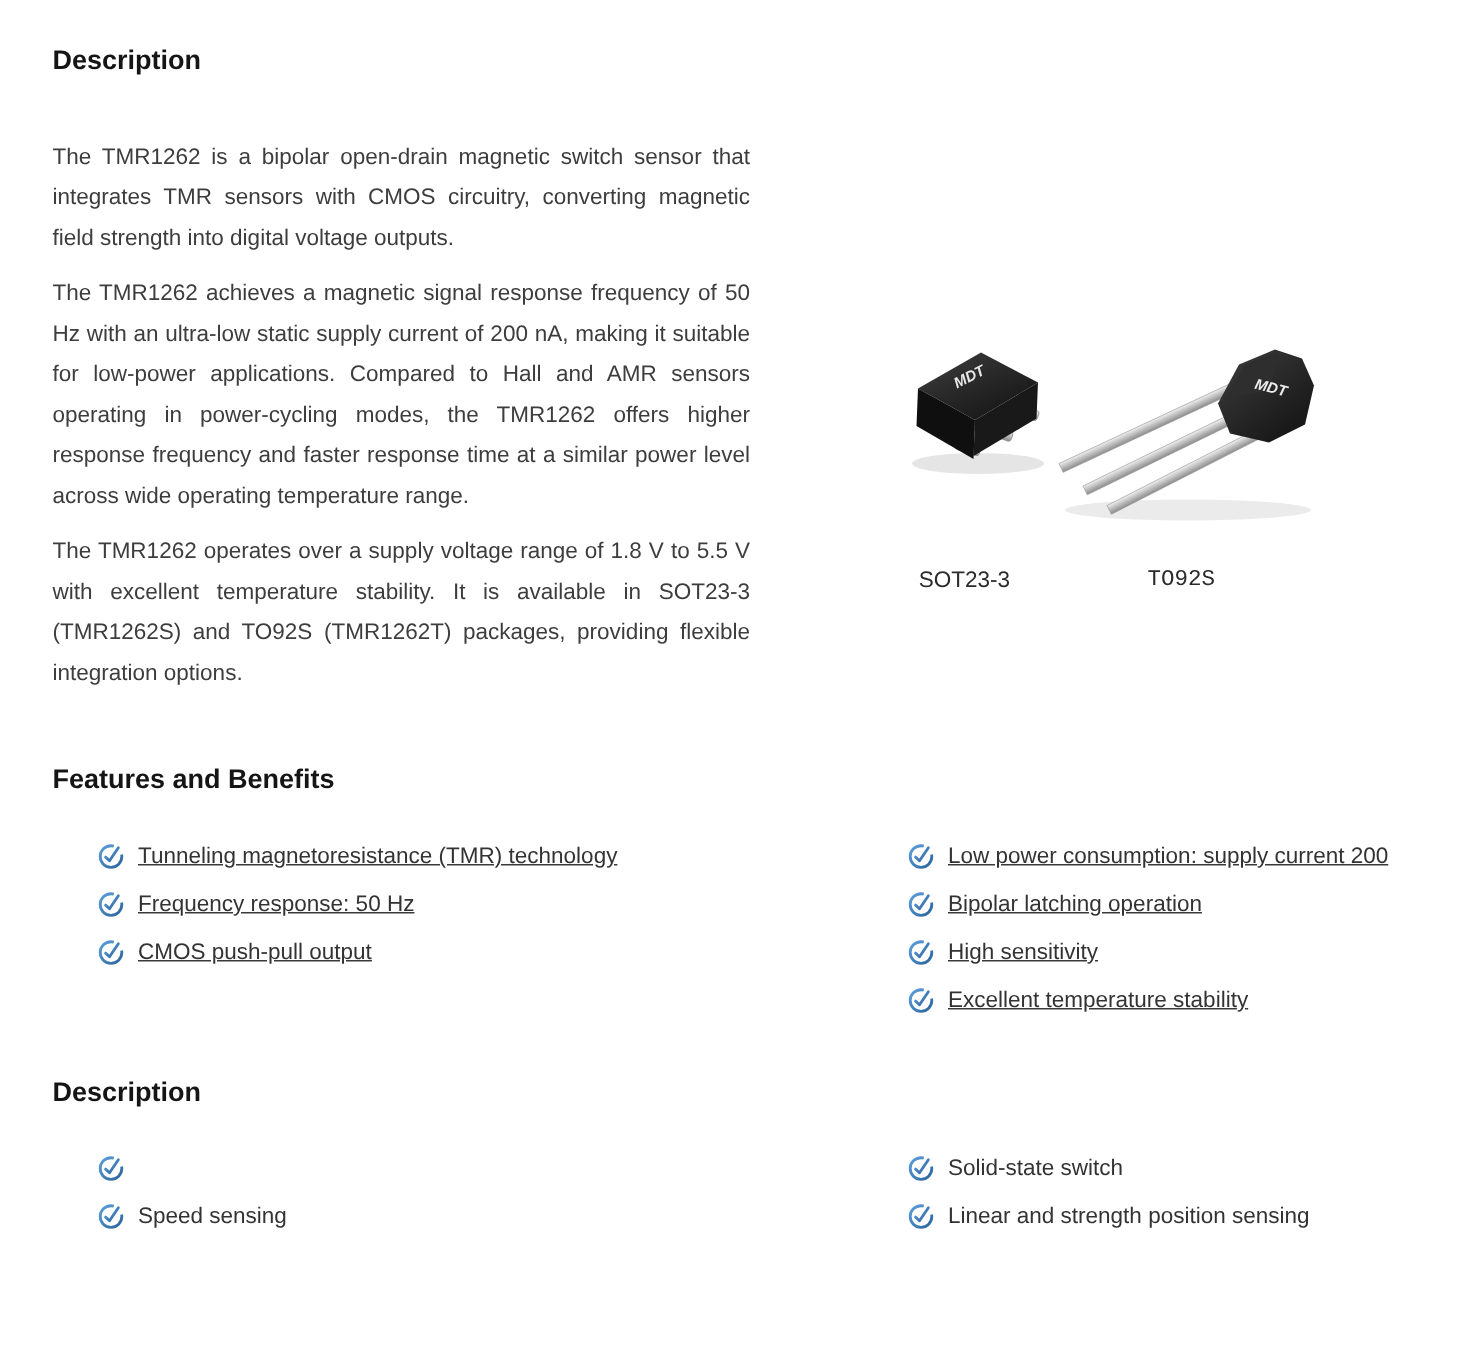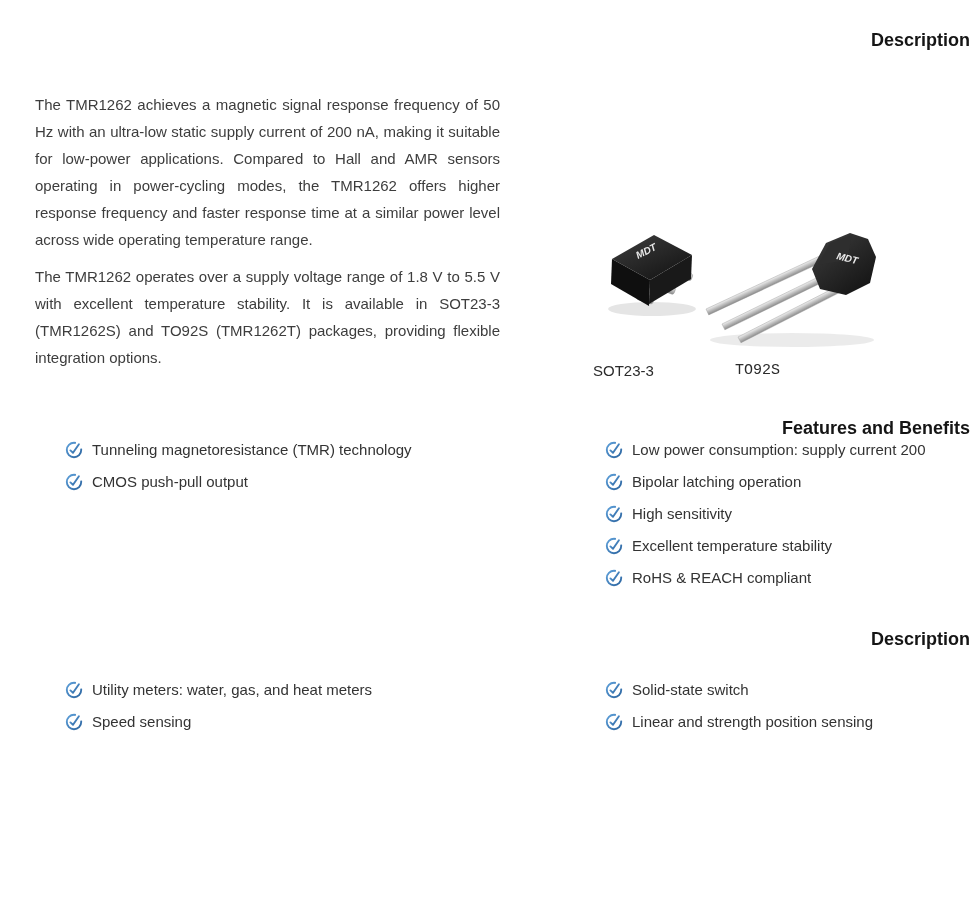--- a/index.html
+++ b/index.html
@@ -7,21 +7,21 @@
     position:relative;
     width:977px;height:913px;
     background:#ffffff;
     font-family:"Liberation Sans",sans-serif;
     color:#3a3a3a;
     overflow:hidden;
   }
   .section-heading{
     margin:0 0 0 35px;
     width:935px;
-    text-align:right;
+    text-align:left;
     font-size:18px;
     line-height:24px;
     font-weight:bold;
     color:#151515;
   }
   .h-desc{margin-top:28px;}
   .h-feat{margin-top:45px;}
   .h-apps{margin-top:27px;}
   .desc-text{
     margin:39px 0 0 35px;
@@ -37,33 +37,34 @@
   .figure{
     position:absolute;
     left:560px;top:215px;
     width:350px;height:172px;
   }
   .pkg-svg{position:absolute;}
   .svg-sot{left:38px;top:10px;}
   .svg-to92{left:140px;top:12px;}
   .pkg-label{
     position:absolute;
-    top:147px;
+    top:163px;
     font-size:15px;
     line-height:18px;
     color:#2b2b2b;
+    text-align:center;
   }
   .lbl-sot{left:33px;width:100px;}
   .lbl-to92{left:175px;width:105px;font-family:Liberation Mono, monospace;}
   .list-grid{
     display:grid;
     grid-template-columns:540px auto;
     margin-left:35px;
   }
-  .feat-grid{}
+  .feat-grid{margin-top:30px;text-decoration:underline;}
   .apps-grid{margin-top:29px;}
   .check-list{
     list-style:none;
     margin:0;
     padding:0 0 0 30px;
   }
   .check-list li{
     display:flex;
     align-items:center;
     gap:9px;
@@ -95,20 +96,21 @@
       <linearGradient id="body-grad" x1="0" y1="0" x2="0.8" y2="1">
         <stop offset="0" stop-color="#3e3e3e"></stop>
           <stop offset="1" stop-color="#141414"></stop>
       </linearGradient>
     </defs>
   </svg>
 
   <h2 class="section-heading h-desc">Description</h2>
 
   <div class="desc-text">
+    <p>The TMR1262 is a bipolar open-drain magnetic switch sensor that integrates TMR sensors with CMOS circuitry, converting magnetic field strength into digital voltage outputs.</p>
     <p>The TMR1262 achieves a magnetic signal response frequency of 50 Hz with an ultra-low static supply current of 200 nA, making it suitable for low-power applications. Compared to Hall and AMR sensors operating in power-cycling modes, the TMR1262 offers higher response frequency and faster response time at a similar power level across wide operating temperature range.</p>
     <p>The TMR1262 operates over a supply voltage range of 1.8 V to 5.5 V with excellent temperature stability. It is available in SOT23-3 (TMR1262S) and TO92S (TMR1262T) packages, providing flexible integration options.</p>
   </div>
 
   <div class="figure">
 
     <svg class="pkg-svg svg-sot" width="102" height="92" viewBox="0 0 102 92">
       <ellipse cx="54" cy="84" rx="44" ry="7" fill="rgba(0,0,0,0.10)"></ellipse>
       <g>
         <g transform="translate(44,56) rotate(18)" fill="url(#lead-grad)" stroke="#8a8a8a" stroke-width="0.5">
@@ -159,20 +161,27 @@
             <circle cx="9" cy="9" r="7.2" fill="none" stroke="url(#chk-grad)" stroke-width="1.9" stroke-dasharray="35.6 8"></circle>
             <path d="M5.4 9.4 L8 11.8 L13.9 3.2" fill="none" stroke="url(#chk-grad)" stroke-width="1.9" stroke-linecap="round" stroke-linejoin="round"></path>
           </svg>
         <span>Tunneling magnetoresistance (TMR) technology</span>
       </li>
       <li>
         <svg class="check" width="18" height="18" viewBox="0 0 18 18">
             <circle cx="9" cy="9" r="7.2" fill="none" stroke="url(#chk-grad)" stroke-width="1.9" stroke-dasharray="35.6 8"></circle>
             <path d="M5.4 9.4 L8 11.8 L13.9 3.2" fill="none" stroke="url(#chk-grad)" stroke-width="1.9" stroke-linecap="round" stroke-linejoin="round"></path>
           </svg>
+        <span>Frequency response: 50 Hz</span>
+      </li>
+      <li>
+        <svg class="check" width="18" height="18" viewBox="0 0 18 18">
+            <circle cx="9" cy="9" r="7.2" fill="none" stroke="url(#chk-grad)" stroke-width="1.9" stroke-dasharray="35.6 8"></circle>
+            <path d="M5.4 9.4 L8 11.8 L13.9 3.2" fill="none" stroke="url(#chk-grad)" stroke-width="1.9" stroke-linecap="round" stroke-linejoin="round"></path>
+          </svg>
         <span>CMOS push-pull output</span>
       </li>
     </ul>
     <ul class="check-list col-right">
       <li>
         <svg class="check" width="18" height="18" viewBox="0 0 18 18">
             <circle cx="9" cy="9" r="7.2" fill="none" stroke="url(#chk-grad)" stroke-width="1.9" stroke-dasharray="35.6 8"></circle>
             <path d="M5.4 9.4 L8 11.8 L13.9 3.2" fill="none" stroke="url(#chk-grad)" stroke-width="1.9" stroke-linecap="round" stroke-linejoin="round"></path>
           </svg>
         <span>Low power consumption: supply current 200</span>
@@ -190,41 +199,33 @@
             <path d="M5.4 9.4 L8 11.8 L13.9 3.2" fill="none" stroke="url(#chk-grad)" stroke-width="1.9" stroke-linecap="round" stroke-linejoin="round"></path>
           </svg>
         <span>High sensitivity</span>
       </li>
       <li>
         <svg class="check" width="18" height="18" viewBox="0 0 18 18">
             <circle cx="9" cy="9" r="7.2" fill="none" stroke="url(#chk-grad)" stroke-width="1.9" stroke-dasharray="35.6 8"></circle>
             <path d="M5.4 9.4 L8 11.8 L13.9 3.2" fill="none" stroke="url(#chk-grad)" stroke-width="1.9" stroke-linecap="round" stroke-linejoin="round"></path>
           </svg>
         <span>Excellent temperature stability</span>
-      </li>
-      <li>
-        <svg class="check" width="18" height="18" viewBox="0 0 18 18">
-            <circle cx="9" cy="9" r="7.2" fill="none" stroke="url(#chk-grad)" stroke-width="1.9" stroke-dasharray="35.6 8"></circle>
-            <path d="M5.4 9.4 L8 11.8 L13.9 3.2" fill="none" stroke="url(#chk-grad)" stroke-width="1.9" stroke-linecap="round" stroke-linejoin="round"></path>
-          </svg>
-        <span>RoHS &amp; REACH compliant</span>
       </li>
     </ul>
   </div>
 
   <h2 class="section-heading h-apps">Description</h2>
 
   <div class="list-grid apps-grid">
     <ul class="check-list col-left">
       <li>
         <svg class="check" width="18" height="18" viewBox="0 0 18 18">
             <circle cx="9" cy="9" r="7.2" fill="none" stroke="url(#chk-grad)" stroke-width="1.9" stroke-dasharray="35.6 8"></circle>
             <path d="M5.4 9.4 L8 11.8 L13.9 3.2" fill="none" stroke="url(#chk-grad)" stroke-width="1.9" stroke-linecap="round" stroke-linejoin="round"></path>
           </svg>
-        <span>Utility meters: water, gas, and heat meters</span>
       </li>
       <li>
         <svg class="check" width="18" height="18" viewBox="0 0 18 18">
             <circle cx="9" cy="9" r="7.2" fill="none" stroke="url(#chk-grad)" stroke-width="1.9" stroke-dasharray="35.6 8"></circle>
             <path d="M5.4 9.4 L8 11.8 L13.9 3.2" fill="none" stroke="url(#chk-grad)" stroke-width="1.9" stroke-linecap="round" stroke-linejoin="round"></path>
           </svg>
         <span>Speed sensing</span>
       </li>
     </ul>
     <ul class="check-list col-right">

